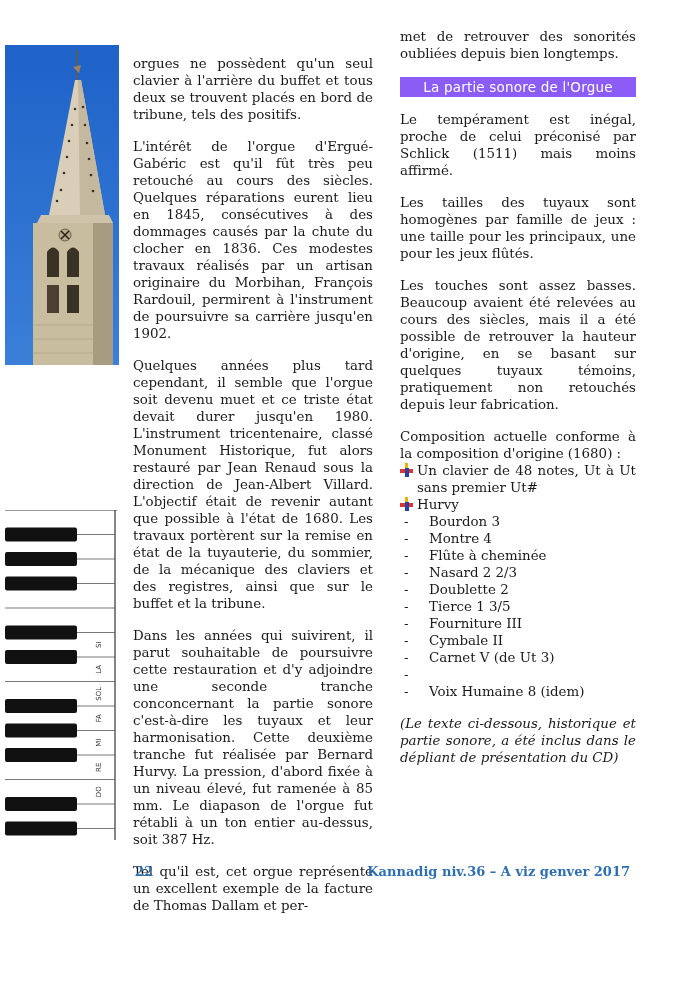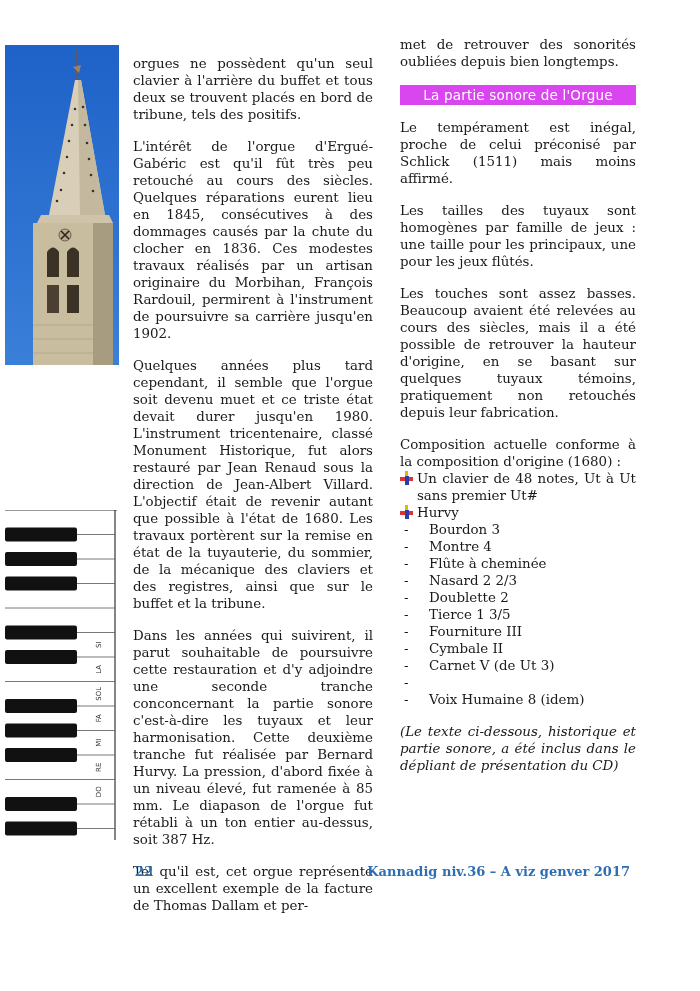--- a/index.html
+++ b/index.html
@@ -1,24 +1,24 @@
 <!DOCTYPE html>
 <html><head>
   <meta charset="utf-8">
   <style>
     html, body { margin: 0; padding: 0; background: #ffffff; }
     body { width: 700px; height: 991px; position: relative; overflow: hidden;
            font-family: "DejaVu Serif", "Liberation Serif", serif; color: #1a1a1a; }
     .col { position: absolute; font-size: 13.4px; line-height: 17px; text-align: justify; hyphens: none; }
     .col p { margin: 0 0 15px 0; }
     #col-mid { left: 133px; top: 40px; width: 240px; margin-top: 15px; }
-    #col-right { left: 400px; top: 36px; width: 236px; }
+    #col-right { left: 400px; top: 28px; width: 236px; }
     .photo { position: absolute; left: 5px; top: 45px; width: 114px; height: 320px; overflow: hidden; }
     .keyboard { position: absolute; left: 5px; top: 510px; width: 112px; height: 330px; overflow: hidden; }
-    .heading-bar { background: #d946ef; color: #fff; text-align: center;
+    .heading-bar { background: #8b5cf6; color: #fff; text-align: center;
                    font-family: "DejaVu Sans", "Liberation Sans", sans-serif; font-size: 13.5px;
                    line-height: 20px; margin: 2px 0 14px 0; padding: 0; letter-spacing: 0.2px; }
     .bullet { display: flex; align-items: flex-start; }
     .bullet .ico { display: inline-block; width: 14px; height: 14px; position: relative; margin-right: 3px; margin-top: 1px; flex: 0 0 14px; }
     .ico .v { position: absolute; left: 5px; top: 0; width: 3px; height: 12px; background: #e8b400; }
     .ico .h { position: absolute; left: 0; top: 6px; width: 13px; height: 4px; background: #d33; }
     .ico .v2 { position: absolute; left: 5px; top: 5px; width: 4px; height: 9px; background: #2b3ea8; }
     ul.stops { list-style: none; margin: 0 0 15px 0; padding: 0; }
     ul.stops li { display: flex; }
     ul.stops li .dash { width: 25px; flex: 0 0 25px; padding-left: 4px; }

